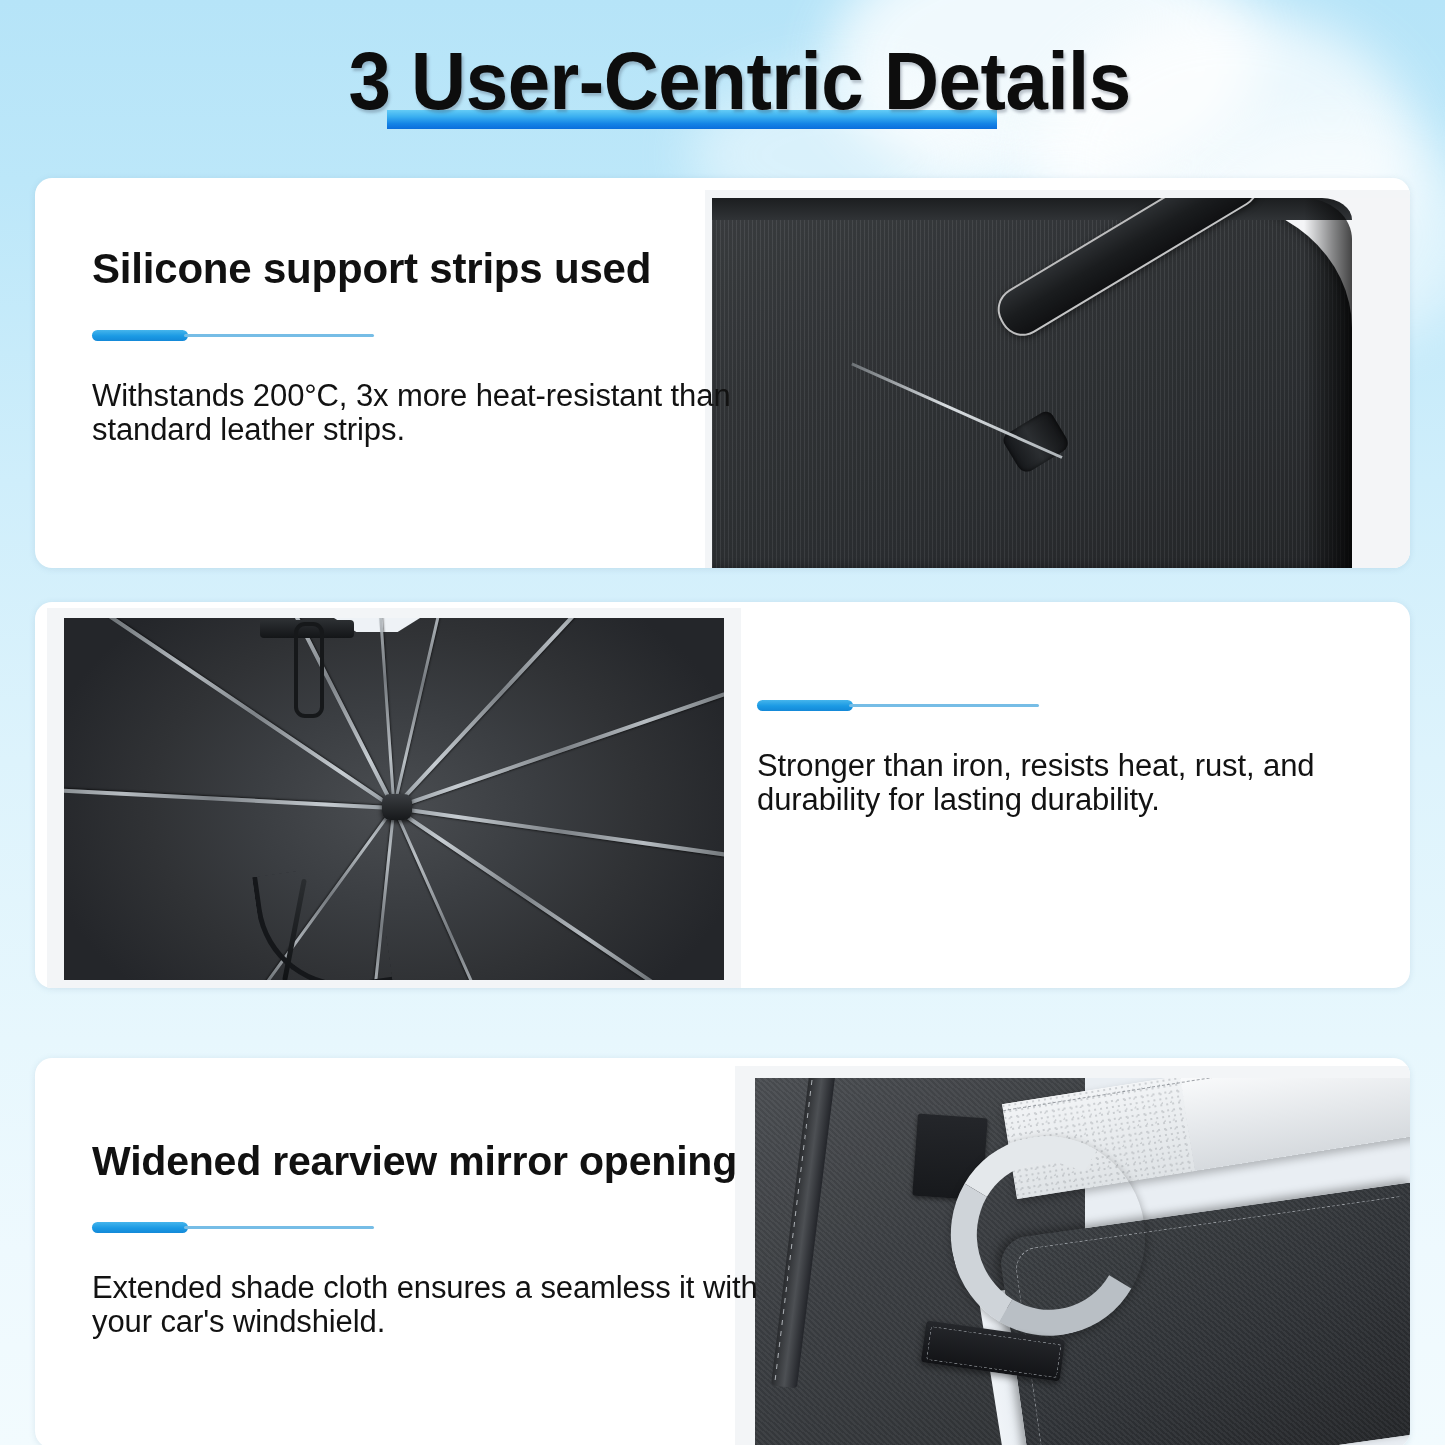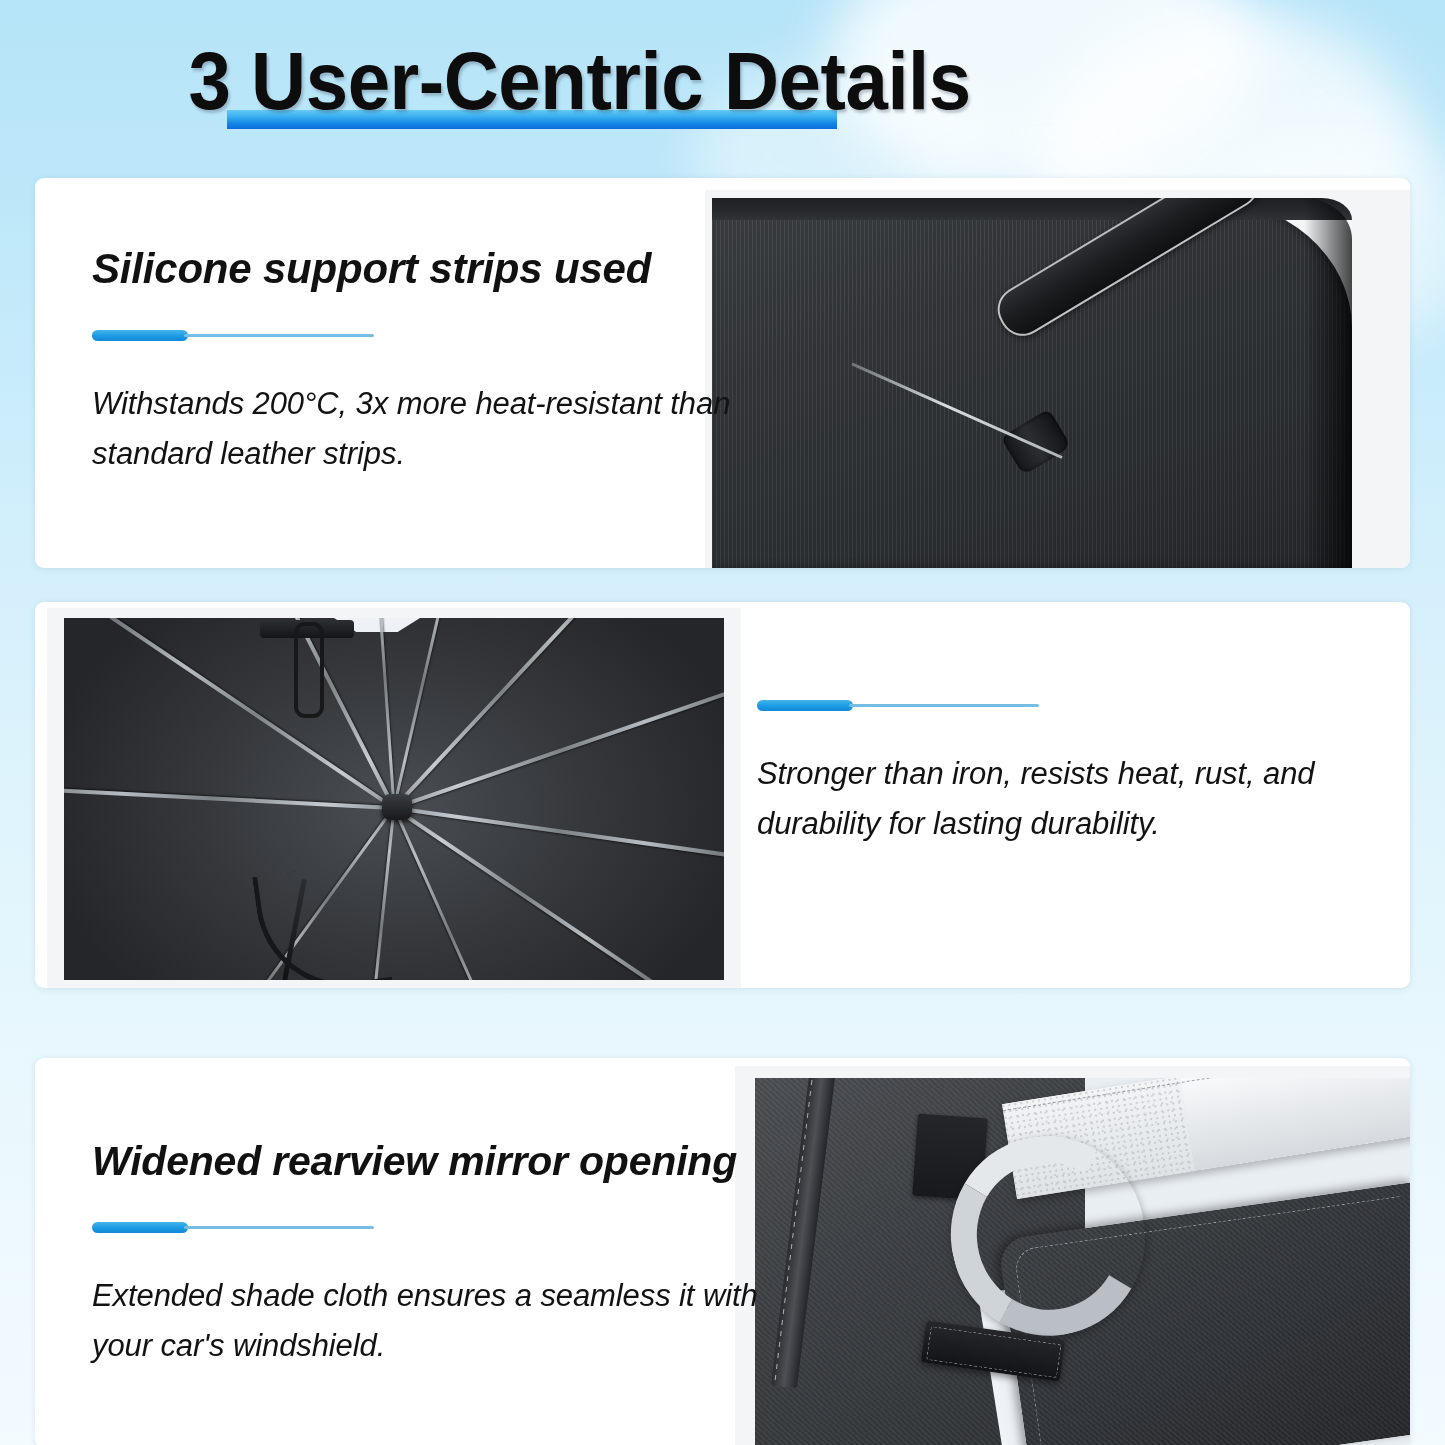--- a/index.html
+++ b/index.html
@@ -47,21 +47,21 @@
   .header {
     position: absolute;
     left: 0; top: 0;
     width: 1445px;
     height: 160px;
   }
   .title-wrap {
     position: absolute;
     left: 0; top: 33px;
     width: 1160px;
-    text-align: center;
+    text-align: right;
   }
   .title-inner { position: relative; display: inline-block; }
   .title-underline {
     position: absolute;
     left: 68px;
     top: 77px;
     width: 610px;
     height: 19px;
     background: linear-gradient(to bottom, #63cbf6 0%, #3aaff0 35%, #1484e6 72%, #0a6ddc 100%);
     z-index: 1;
@@ -79,24 +79,23 @@
     transform: scaleX(0.93);
     transform-origin: center;
     text-shadow: 2px 3px 3px rgba(60,70,90,.30);
     white-space: nowrap;
   }
 
   
   .card {
     position: absolute;
     background: #ffffff;
-    border-radius: 9px;
+    border-radius: 17px;
     box-shadow: 0 1px 6px rgba(90,130,160,.16);
     overflow: hidden;
-    font-style: italic;
   }
   .card-1 { left: 35px;  top: 178px;  width: 1375px; height: 390px; }
   .card-2 { left: 35px;  top: 602px;  width: 1375px; height: 386px; }
   .card-3 { left: 35px;  top: 1030px; width: 1375px; height: 390px; margin-top: 28px; }
 
   
   .text-col { position: absolute; }
   .card-1 .text-col { left: 57px;  top: 66px;  width: 640px; }
   .card-2 .text-col { left: 722px; top: 62px;  width: 645px; }
   .card-3 .text-col { left: 57px;  top: 78px;  width: 680px; }
@@ -134,21 +133,21 @@
     width: 190px;
     height: 3px;
     background: #76bde6;
     border-radius: 2px;
   }
 
   .feature-desc {
     margin-top: 38px;
     font-family: "Liberation Sans", sans-serif;
     font-size: 31px;
-    line-height: 50px;
+    line-height: 34px;
     font-weight: 400;
     color: #121212;
     letter-spacing: -0.1px;
   }
 
   
   .img-panel {
     position: absolute;
     background: #f3f5f7;
     overflow: hidden;

